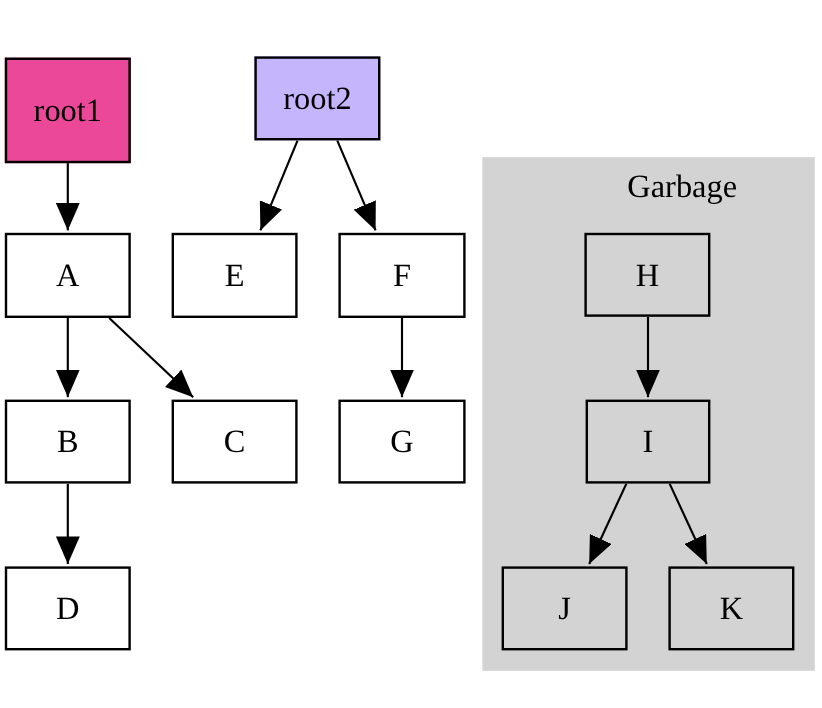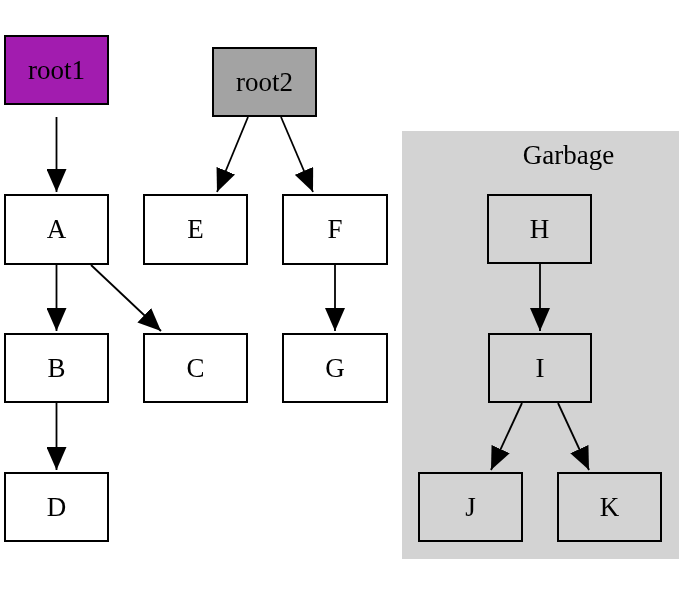--- a/index.html
+++ b/index.html
@@ -71,22 +71,22 @@
         <line x1="91" y1="265" x2="161" y2="331" stroke="#000000" stroke-width="1.8" marker-end="url(#arrowhead)"></line>
         <line x1="56.5" y1="403" x2="56.5" y2="470" stroke="#000000" stroke-width="1.8" marker-end="url(#arrowhead)"></line>
         <line x1="335" y1="265" x2="335" y2="331" stroke="#000000" stroke-width="1.8" marker-end="url(#arrowhead)"></line>
         <line x1="540" y1="264" x2="540" y2="331" stroke="#000000" stroke-width="1.8" marker-end="url(#arrowhead)"></line>
         <line x1="522" y1="403" x2="491" y2="470" stroke="#000000" stroke-width="1.8" marker-end="url(#arrowhead)"></line>
         <line x1="558" y1="403" x2="589" y2="470" stroke="#000000" stroke-width="1.8" marker-end="url(#arrowhead)"></line>
       </g>
   </svg>
 
   <div id="nodes">
-      <div class="node" style="left: 4px; top: 35px; width: 105px; height: 70px; background: #a21caf; border-color: rgb(0, 0, 0); color: rgb(0, 0, 0);">root1</div>
-      <div class="node" style="left: 212px; top: 47px; width: 105px; height: 70px; background: #a3a3a3; border-color: rgb(0, 0, 0); color: rgb(0, 0, 0);">root2</div>
+      <div class="node" style="left: 4px; top: 48px; width: 105px; height: 88px; background: #ec4899; border-color: rgb(0, 0, 0); color: rgb(0, 0, 0);">root1</div>
+      <div class="node" style="left: 212px; top: 47px; width: 105px; height: 70px; background: #c4b5fd; border-color: rgb(0, 0, 0); color: rgb(0, 0, 0);">root2</div>
       <div class="node" style="left: 4px; top: 194px; width: 105px; height: 71px; background: rgb(255, 255, 255); border-color: rgb(0, 0, 0); color: rgb(0, 0, 0);">A</div>
       <div class="node" style="left: 143px; top: 194px; width: 105px; height: 71px; background: rgb(255, 255, 255); border-color: rgb(0, 0, 0); color: rgb(0, 0, 0);">E</div>
       <div class="node" style="left: 282px; top: 194px; width: 106px; height: 71px; background: rgb(255, 255, 255); border-color: rgb(0, 0, 0); color: rgb(0, 0, 0);">F</div>
       <div class="node" style="left: 4px; top: 333px; width: 105px; height: 70px; background: rgb(255, 255, 255); border-color: rgb(0, 0, 0); color: rgb(0, 0, 0);">B</div>
       <div class="node" style="left: 143px; top: 333px; width: 105px; height: 70px; background: rgb(255, 255, 255); border-color: rgb(0, 0, 0); color: rgb(0, 0, 0);">C</div>
       <div class="node" style="left: 282px; top: 333px; width: 106px; height: 70px; background: rgb(255, 255, 255); border-color: rgb(0, 0, 0); color: rgb(0, 0, 0);">G</div>
       <div class="node" style="left: 4px; top: 472px; width: 105px; height: 70px; background: rgb(255, 255, 255); border-color: rgb(0, 0, 0); color: rgb(0, 0, 0);">D</div>
       <div class="node" style="left: 487px; top: 194px; width: 105px; height: 70px; background: rgb(211, 211, 211); border-color: rgb(0, 0, 0); color: rgb(0, 0, 0);">H</div>
       <div class="node" style="left: 488px; top: 333px; width: 104px; height: 70px; background: rgb(211, 211, 211); border-color: rgb(0, 0, 0); color: rgb(0, 0, 0);">I</div>
       <div class="node" style="left: 418px; top: 472px; width: 105px; height: 70px; background: rgb(211, 211, 211); border-color: rgb(0, 0, 0); color: rgb(0, 0, 0);">J</div>

